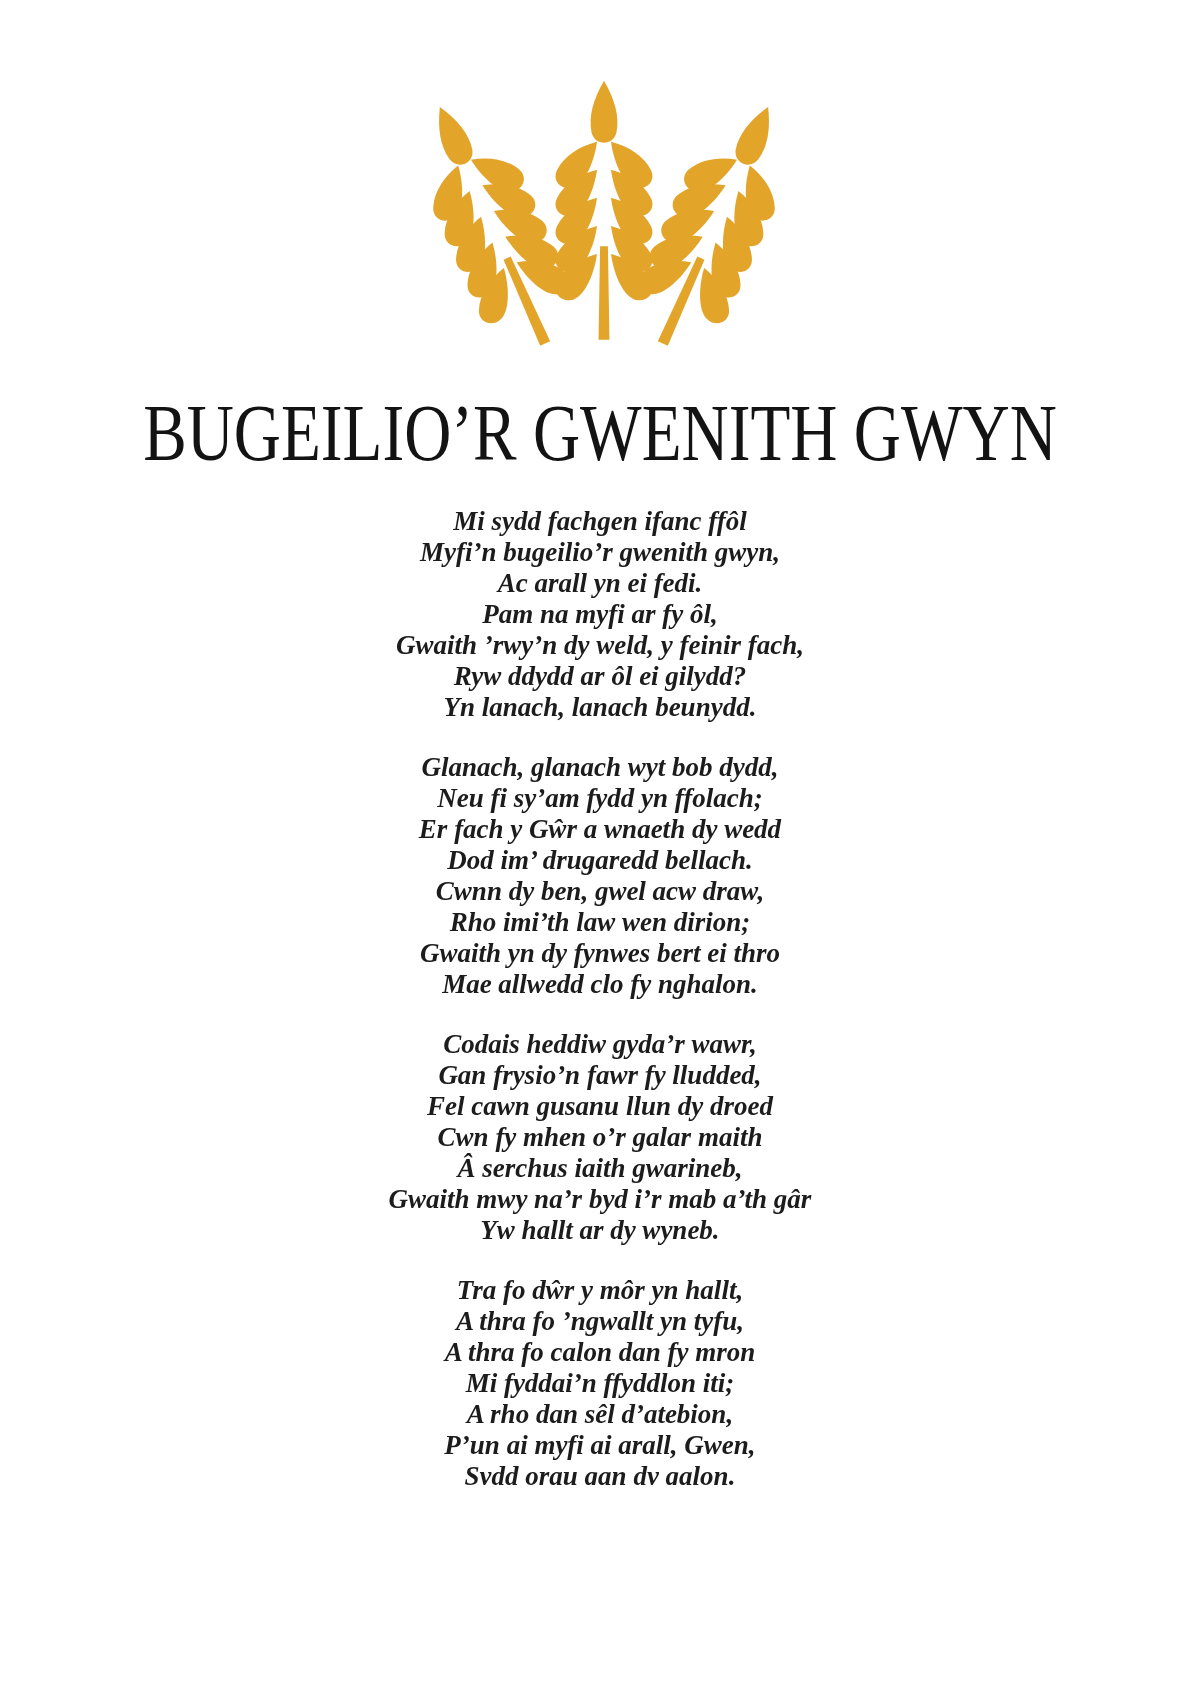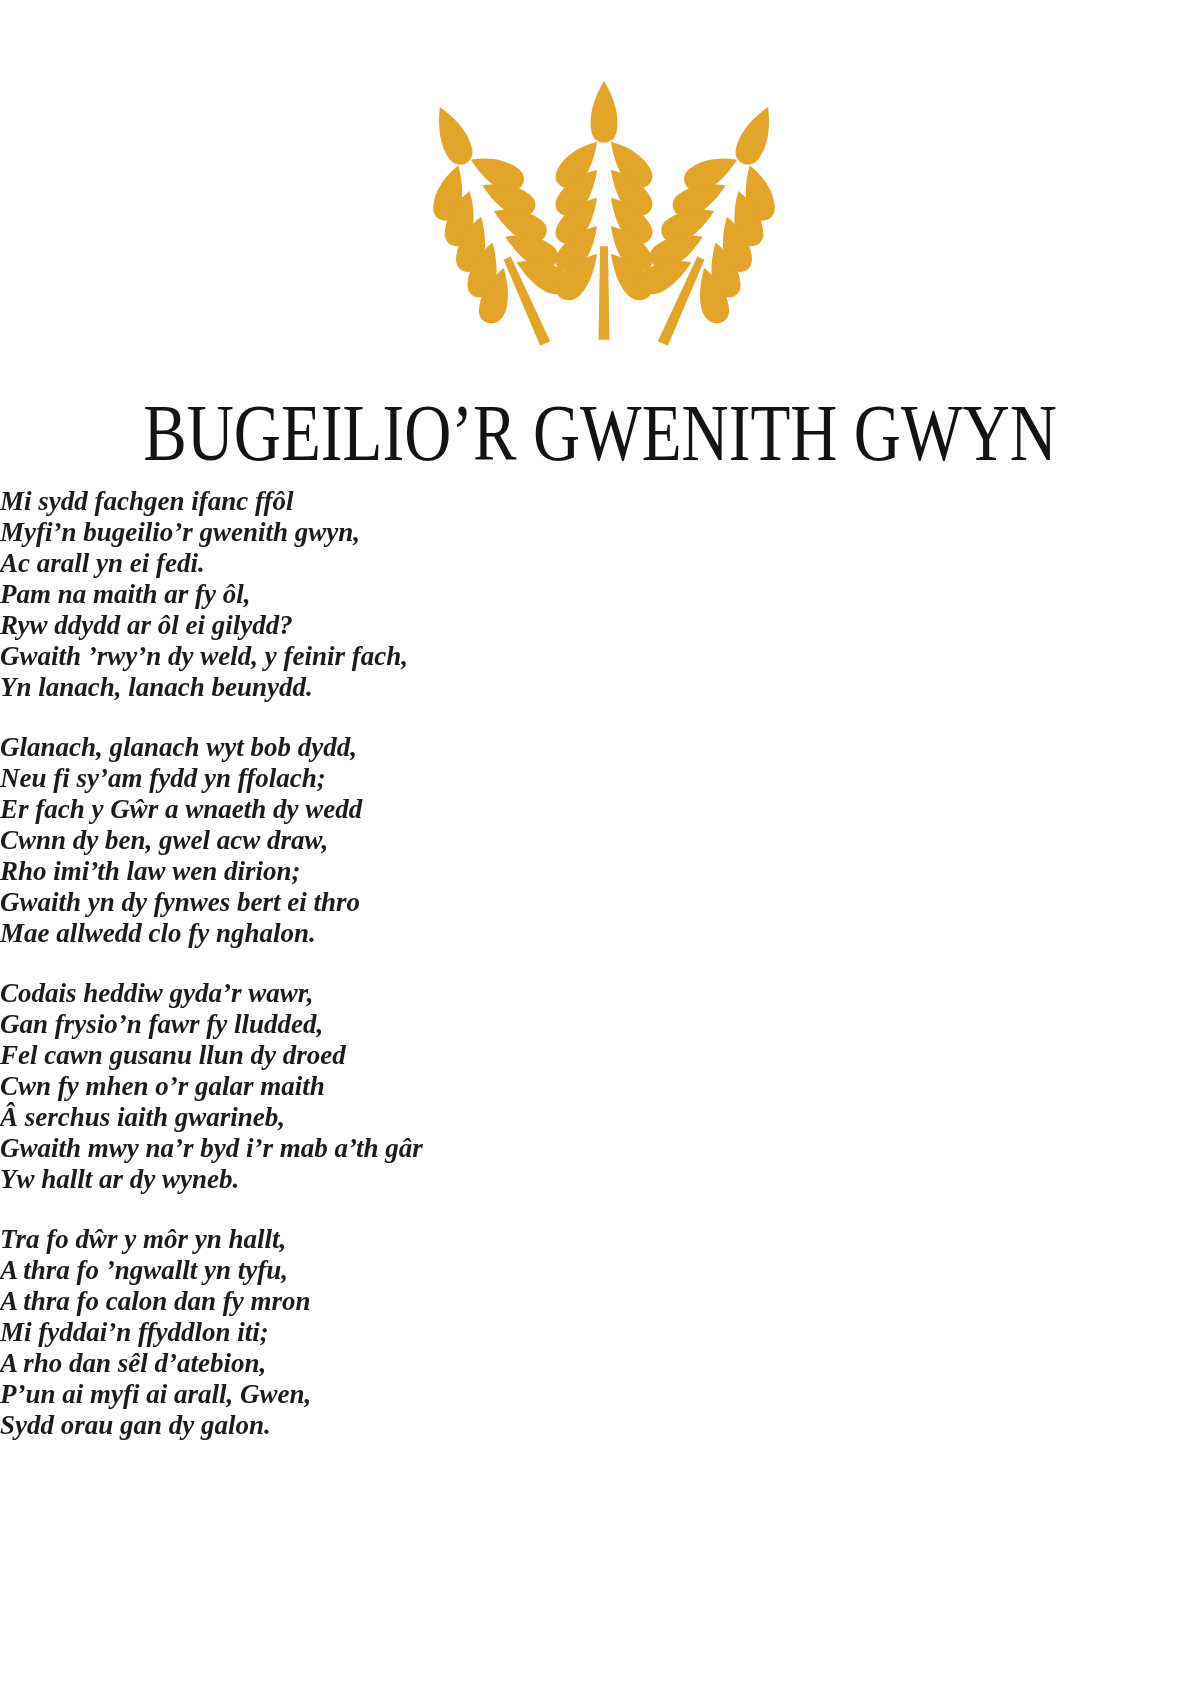--- a/index.html
+++ b/index.html
@@ -19,21 +19,22 @@
     font-weight:400;
     font-size:64px;
     line-height:64px;
     letter-spacing:0px;
     color:#131313;
     transform:scale(1.02,1.24);
     transform-origin:center top;
     white-space:nowrap;
   }
   .poem {
-    margin-top:28px;
+    margin-top:48px;
+    text-align:center;
     font-family:"Liberation Serif", serif;
     font-style:italic;
     font-weight:700;
     font-size:27px;
     line-height:31px;
     color:#1c1c1c;
   }
   .stanza + .stanza { margin-top:29px; }
   .line { white-space:nowrap; }
 </style>
@@ -68,30 +69,31 @@
   </svg>
 
   <h1 class="title">BUGEILIO’R GWENITH GWYN</h1>
 
   <div class="poem">
 
     <div class="stanza">
       <div class="line">Mi sydd fachgen ifanc ffôl</div>
       <div class="line">Myfi’n bugeilio’r gwenith gwyn,</div>
       <div class="line">Ac arall yn ei fedi.</div>
-      <div class="line">Pam na maith ar fy ôl,</div>
+      <div class="line">Pam na myfi ar fy ôl,</div>
+      <div class="line">Gwaith ’rwy’n dy weld, y feinir fach,</div>
       <div class="line">Ryw ddydd ar ôl ei gilydd?</div>
-      <div class="line">Gwaith ’rwy’n dy weld, y feinir fach,</div>
       <div class="line">Yn lanach, lanach beunydd.</div>
     </div>
 
     <div class="stanza">
       <div class="line">Glanach, glanach wyt bob dydd,</div>
       <div class="line">Neu fi sy’am fydd yn ffolach;</div>
       <div class="line">Er fach y Gŵr a wnaeth dy wedd</div>
+      <div class="line">Dod im’ drugaredd bellach.</div>
       <div class="line">Cwnn dy ben, gwel acw draw,</div>
       <div class="line">Rho imi’th law wen dirion;</div>
       <div class="line">Gwaith yn dy fynwes bert ei thro</div>
       <div class="line">Mae allwedd clo fy nghalon.</div>
     </div>
 
     <div class="stanza">
       <div class="line">Codais heddiw gyda’r wawr,</div>
       <div class="line">Gan frysio’n fawr fy lludded,</div>
       <div class="line">Fel cawn gusanu llun dy droed</div>

